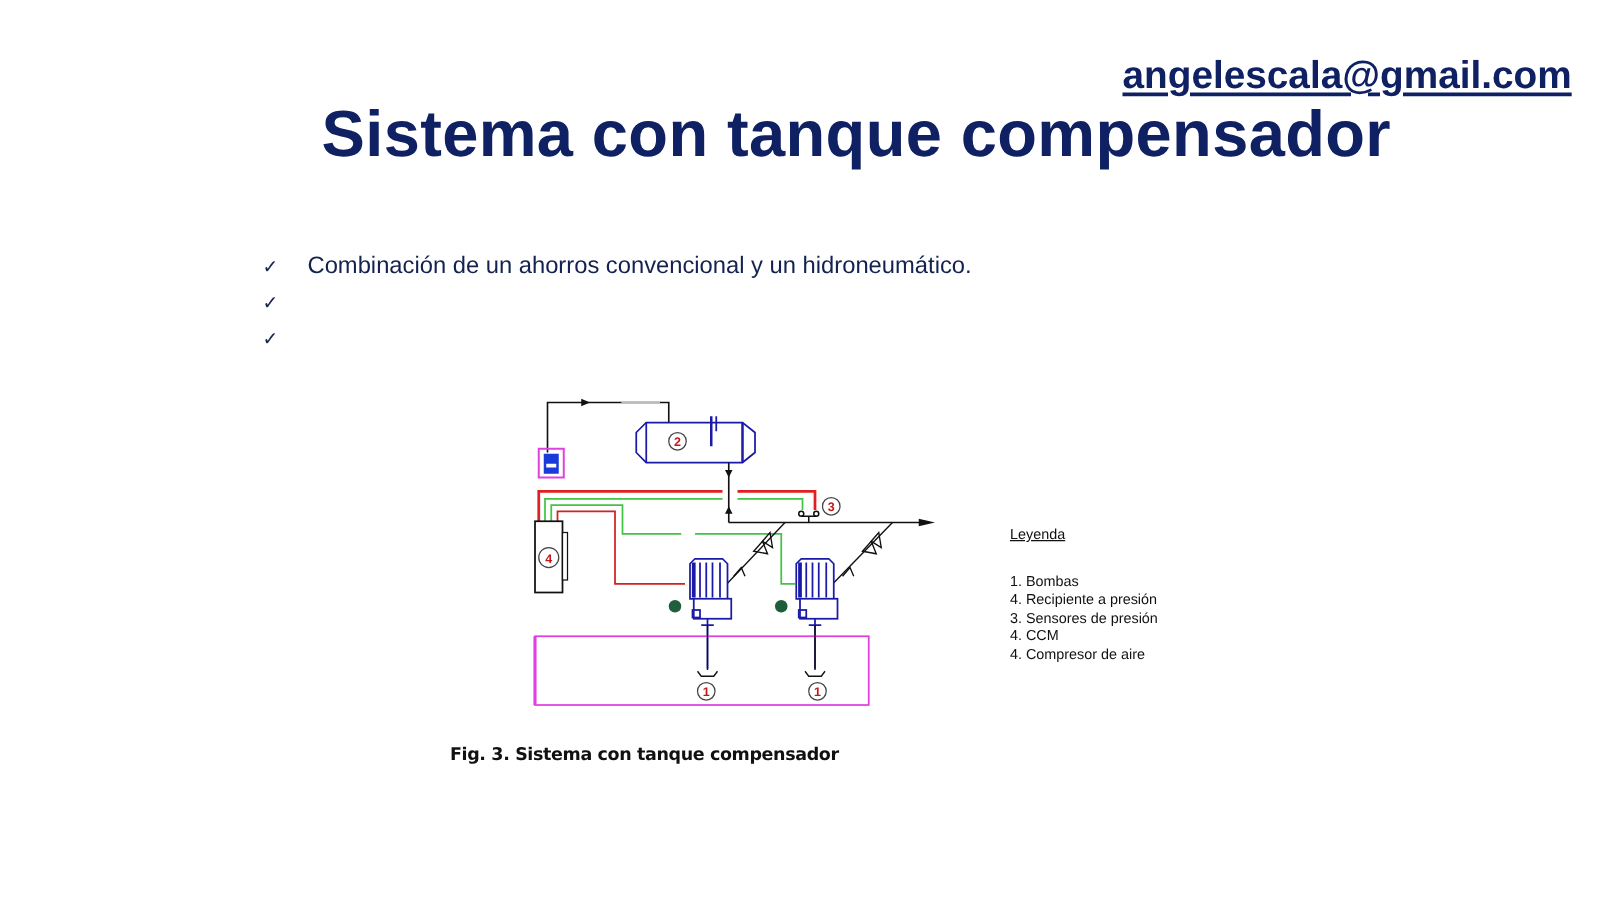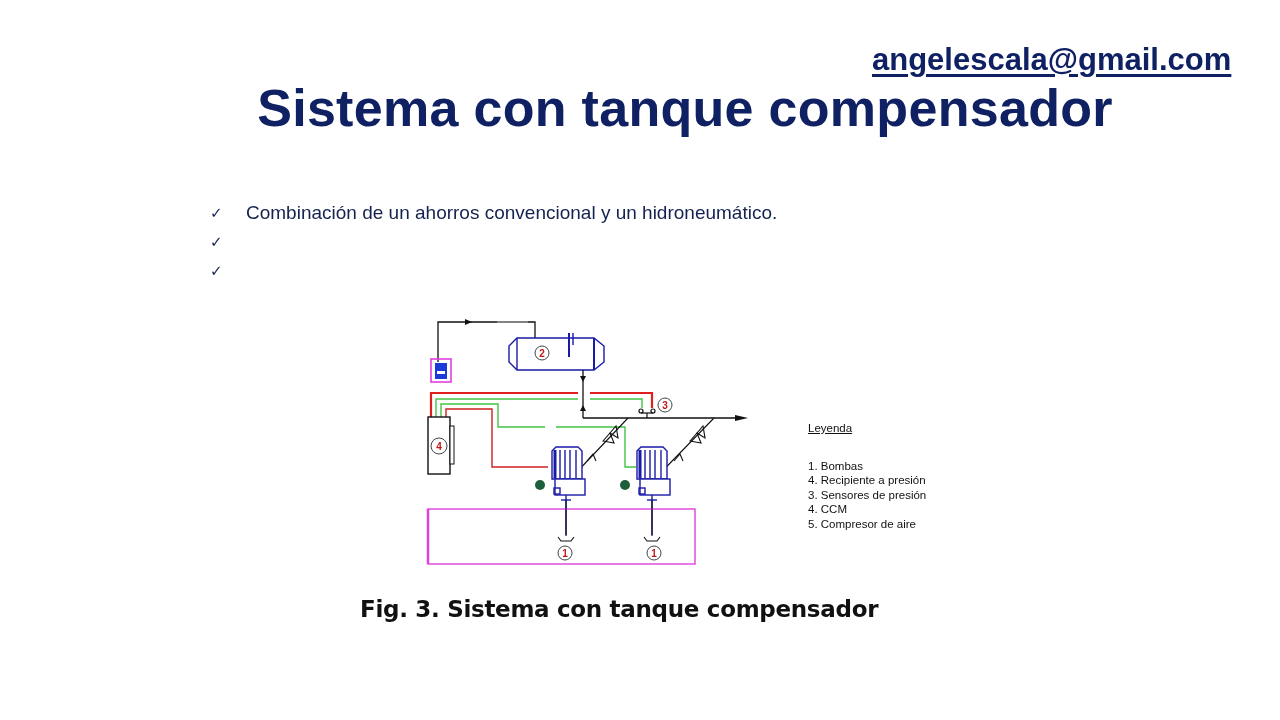--- a/index.html
+++ b/index.html
@@ -1,41 +1,41 @@
 <!DOCTYPE html>
 <html><head>
 <meta charset="utf-8">
 <style>
   html, body { margin: 0; padding: 0; }
   body {
     width: 1280px; height: 720px; background: #ffffff; position: relative; overflow: hidden;
     font-family: "Liberation Sans", sans-serif;
   }
   .email {
-    position: absolute; left: 872px; top: 42px;
+    position: absolute; left: 898px; top: 42px;
     font-family: "Liberation Sans", sans-serif; font-weight: bold; font-size: 31px;
     color: #0f2163; text-decoration: underline; text-decoration-thickness: 3px;
     text-underline-offset: 4px; letter-spacing: 0px;
   }
   .title {
     position: absolute; left: 0; width: 1370px; top: 78px; text-align: center;
     font-family: "Liberation Sans", sans-serif; font-weight: bold; font-size: 52px;
     color: #0f2163; margin: 0; letter-spacing: 0.3px;
   }
   .bullets { position: absolute; left: 210px; top: 198px; margin: 0; padding: 0; list-style: none; }
   .bullets li {
     font-size: 19px; color: #14224f; height: 29px; line-height: 26px; display: flex;
     align-items: center; white-space: nowrap;
   }
   .bullets .check { width: 36px; font-size: 15px; color: #14224f; font-family: "DejaVu Sans", sans-serif; }
   .diagram { position: absolute; left: 420px; top: 310px; }
   .legend { position: absolute; left: 808px; top: 421px; font-size: 11.5px; color: #111; line-height: 14.5px; }
   .legend .lt { text-decoration: underline; margin-bottom: 23px; display: block; }
   .caption {
-    position: absolute; left: 360px; top: 596px; font-weight: bold; font-size: 23px; color: #111;
+    position: absolute; left: 360px; top: 596px; font-weight: bold; font-size: 14px; color: #111;
     font-family: "DejaVu Sans", sans-serif; letter-spacing: -0.3px;
   }
 </style>
 </head>
 <body>
 
 <div class="email">angelescala@gmail.com</div>
 <h1 class="title">Sistema con tanque compensador</h1>
 
 <ul class="bullets">
@@ -167,16 +167,16 @@
   <circle cx="654" cy="553" r="7" fill="#fff" stroke="#444" stroke-width="1"></circle>
   <text x="654" y="557" font-size="10" font-weight="bold" text-anchor="middle" fill="#c01818" font-family="Liberation Sans, sans-serif">1</text>
 </svg>
 
 <div class="legend">
   <span class="lt">Leyenda</span>
   <div>1. Bombas</div>
   <div>4. Recipiente a presión</div>
   <div>3. Sensores de presión</div>
   <div>4. CCM</div>
-  <div>5. Compresor de aire</div>
+  <div>4. Compresor de aire</div>
 </div>
 
 <div class="caption">Fig. 3. Sistema con tanque compensador</div>
 
 </body></html>

